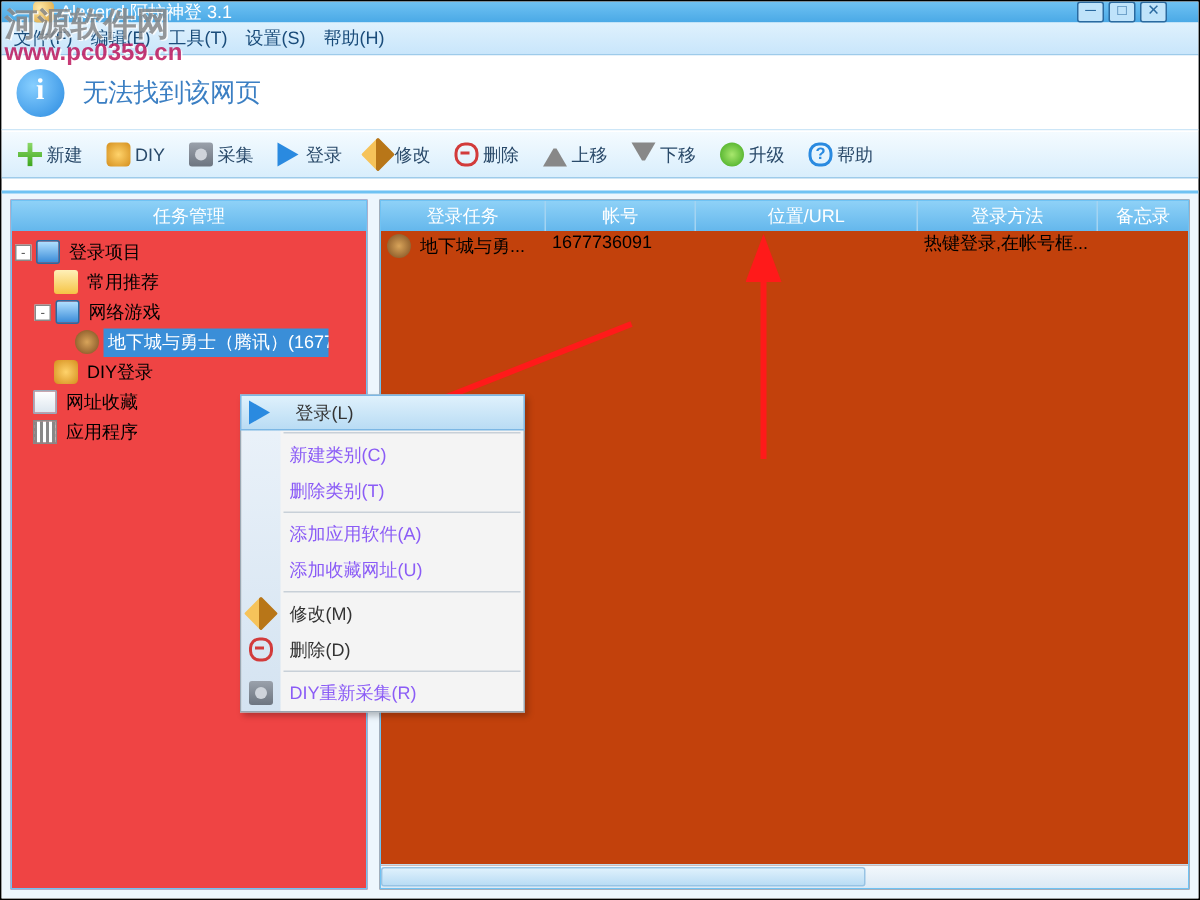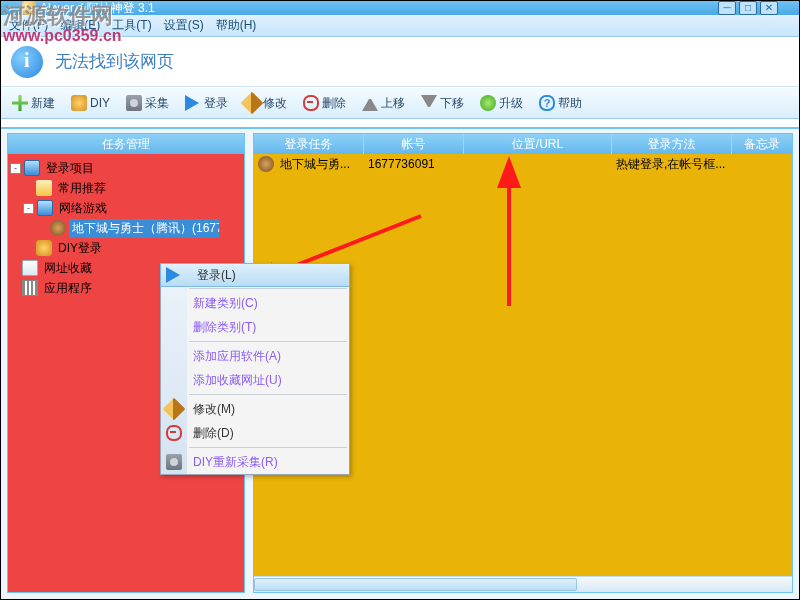--- a/index.html
+++ b/index.html
@@ -47,26 +47,26 @@
 .trow .sp { display:inline-block; }
 .tlabel { padding:1px 3px; }
 .trow.sel .tlabel { background:#3a8ed8; color:#fff; overflow:hidden; max-width:150px; text-overflow:clip;}
 .ic16 { width:16px; height:16px; margin-right:3px; }
 .ic-folder { background:linear-gradient(#fff0b8,#f5c445); border-radius:2px; }
 .ic-screen { background:linear-gradient(#b1e0ff,#3b8cd8); border-radius:2px; border:1px solid #2a6aa0;}
 .ic-brown  { background:radial-gradient(circle,#d8a45a,#7a4a1f); border-radius:8px;}
 .ic-page   { background:linear-gradient(#fff,#dce6ef); border:1px solid #9ab; border-radius:1px;}
 .ic-grid   { background:repeating-linear-gradient(90deg,#888 0 2px,#fff 2px 4px),repeating-linear-gradient(0deg,#888 0 2px,#fff 2px 4px); border:1px solid #888;}
 
-.rightpane { position:absolute; left:252px; right:6px; top:4px; bottom:6px; background:#eab308; border:1px solid #6fc2f3; display:flex; flex-direction:column;}
+.rightpane { position:absolute; left:252px; right:6px; top:4px; bottom:6px; background:#c2410c; border:1px solid #6fc2f3; display:flex; flex-direction:column;}
 .colhdrs { height:20px; display:flex; background:linear-gradient(#8ed1f7,#64b7ec); color:#fff; font-size:12px;}
 .colhdrs div { border-right:1px solid #a3d4f2; display:flex; align-items:center; justify-content:center;}
 .col1{width:110px;} .col2{width:100px;} .col3{flex:1;} .col4{width:120px;} .col5{width:60px;border-right:none !important;}
 .rows { flex:1; overflow:auto; position:relative;}
-.row { display:flex; height:20px; align-items:center; }
+.row { display:flex; height:20px; }
 .row div { overflow:hidden; white-space:nowrap; text-overflow:ellipsis; padding:0 4px;}
 .row .col1{display:flex;align-items:center;gap:3px;}
 .hsbar { height:16px; background:linear-gradient(#f3f8fc,#dbe9f5); border-top:1px solid #c3dced; position:relative;}
 .hsbar .thumb{position:absolute;left:0;top:1px;height:13px;width:60%;background:linear-gradient(#dff1fc,#b9dcf4);border:1px solid #97c3e4;border-radius:2px;}
 
 
 .ctx { position:absolute; left:159px; top:262px; width:190px; background:#f4f4f4; border:1px solid #9aa7b2; box-shadow:2px 2px 4px rgba(0,0,0,.25); z-index:50; }
 .ctx .strip{position:absolute;left:0;top:0;bottom:0;width:26px;background:linear-gradient(#ecf3fa,#d4e3f1);}
 .ctx .citem{position:relative;height:24px;display:flex;align-items:center;padding-left:32px;color:#333;}
 .ctx .citem.disabled{color:#8b5cf6;}

